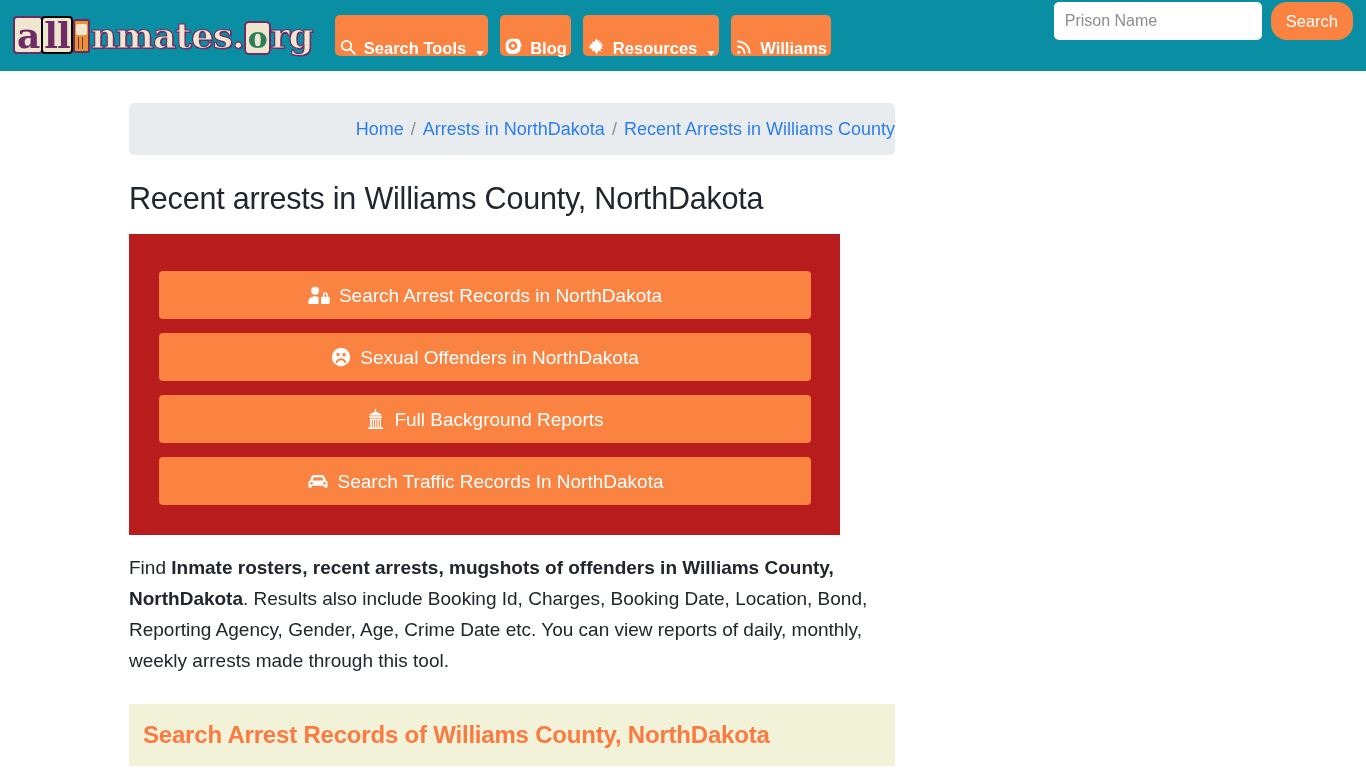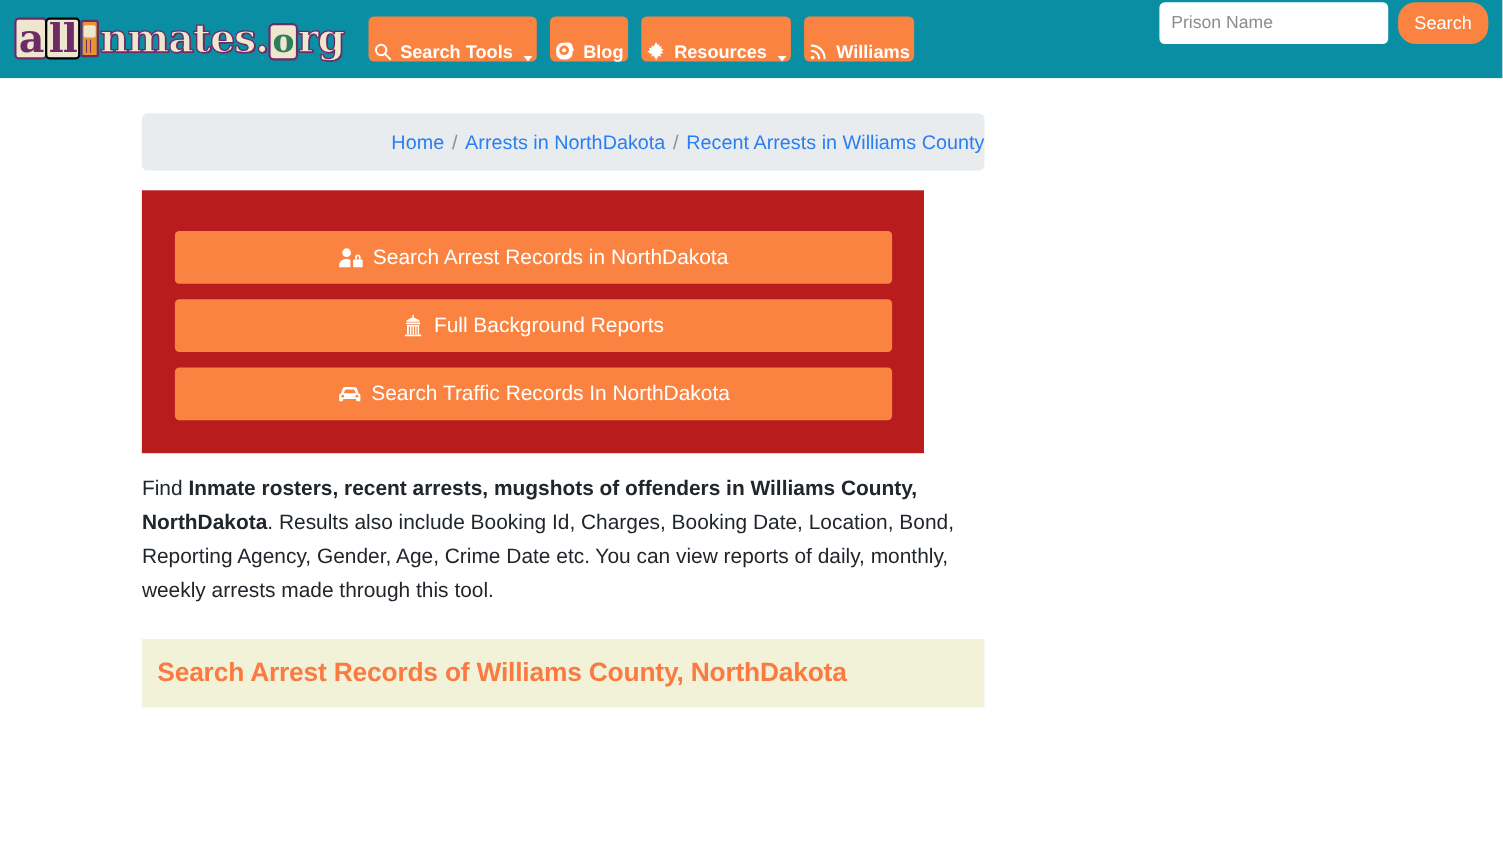--- a/index.html
+++ b/index.html
@@ -317,35 +317,47 @@
 <main class="page">
 
   <nav class="breadcrumb">
     <a>Home</a>
     <span class="crumb-sep">/</span>
     <a>Arrests in NorthDakota</a>
     <span class="crumb-sep">/</span>
     <a>Recent Arrests in Williams County</a>
   </nav>
 
+  <h1 class="page-title">Recent arrests in Williams County, NorthDakota</h1>
 
   <section class="action-panel">
 
     <button class="action-btn">
       <span class="ic">
         <svg width="22" height="19" viewBox="0 0 26 22" fill="#fff">
           <circle cx="8.4" cy="5.4" r="4.7"></circle>
           <path d="M0.4 21v-2.6c0-3.6 3.6-6.4 8-6.4 1.5 0 2.9.3 4.1.9V21z"></path>
           <rect x="15.4" y="12.6" width="10.2" height="8.4" rx="1.2"></rect>
           <path d="M17.6 12.6v-2.4a2.9 2.9 0 0 1 5.8 0v2.4h-1.8v-2.4a1.1 1.1 0 0 0-2.2 0v2.4z"></path>
         </svg>
       </span>
       <span>Search Arrest Records in NorthDakota</span>
     </button>
 
+    <button class="action-btn">
+      <span class="ic">
+        <svg width="20" height="20" viewBox="0 0 24 24">
+          <circle cx="12" cy="12" r="11" fill="#fff"></circle>
+          <rect x="6.6" y="7.2" width="3.6" height="3.9" rx="1" fill="#fb8341"></rect>
+          <rect x="13.8" y="7.2" width="3.6" height="3.9" rx="1" fill="#fb8341"></rect>
+          <path d="M6.8 18.2a5.6 5.6 0 0 1 10.4 0" fill="none" stroke="#fb8341" stroke-width="2.2" stroke-linecap="round"></path>
+        </svg>
+      </span>
+      <span>Sexual Offenders in NorthDakota</span>
+    </button>
 
     <button class="action-btn">
       <span class="ic">
         <svg width="19" height="20" viewBox="0 0 22 24" fill="#fff">
           <rect x="10.2" y="0" width="1.6" height="3.4"></rect>
           <path d="M4 6.2L11 2.6l7 3.6v1.5H4z"></path>
           <rect x="3.2" y="8.6" width="15.6" height="2" rx="0.5"></rect>
           <rect x="4.4" y="11.4" width="13.2" height="10.2"></rect>
           <rect x="2" y="21.8" width="18" height="2.2" rx="0.6"></rect>
           <g fill="#fb8341">

